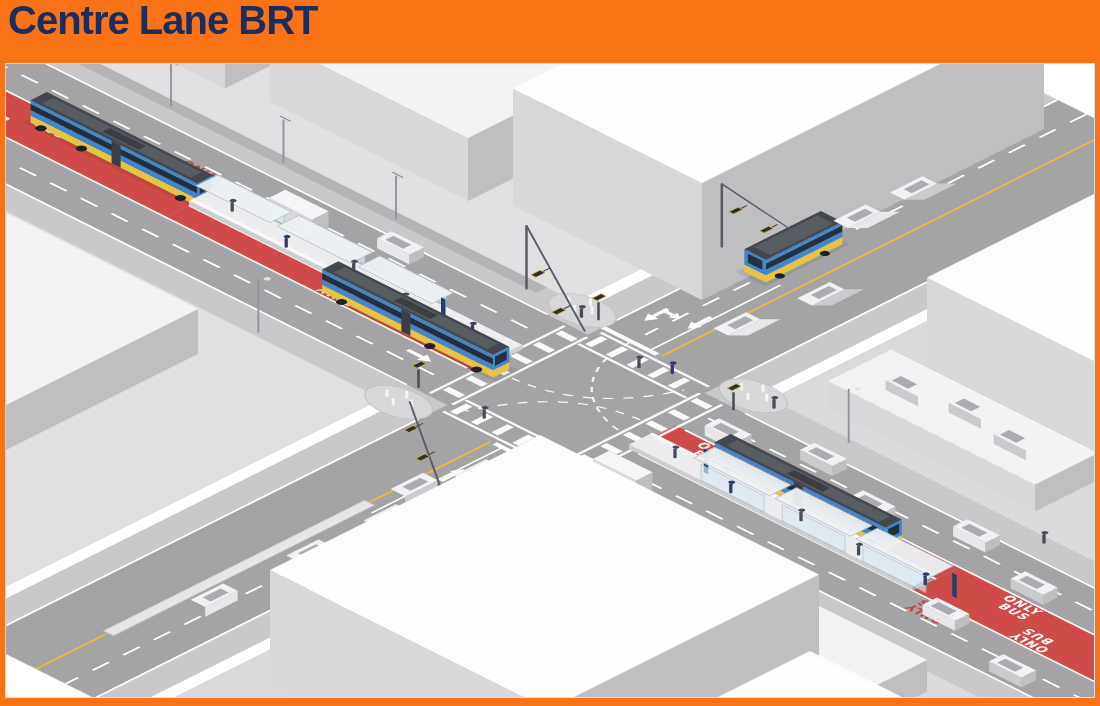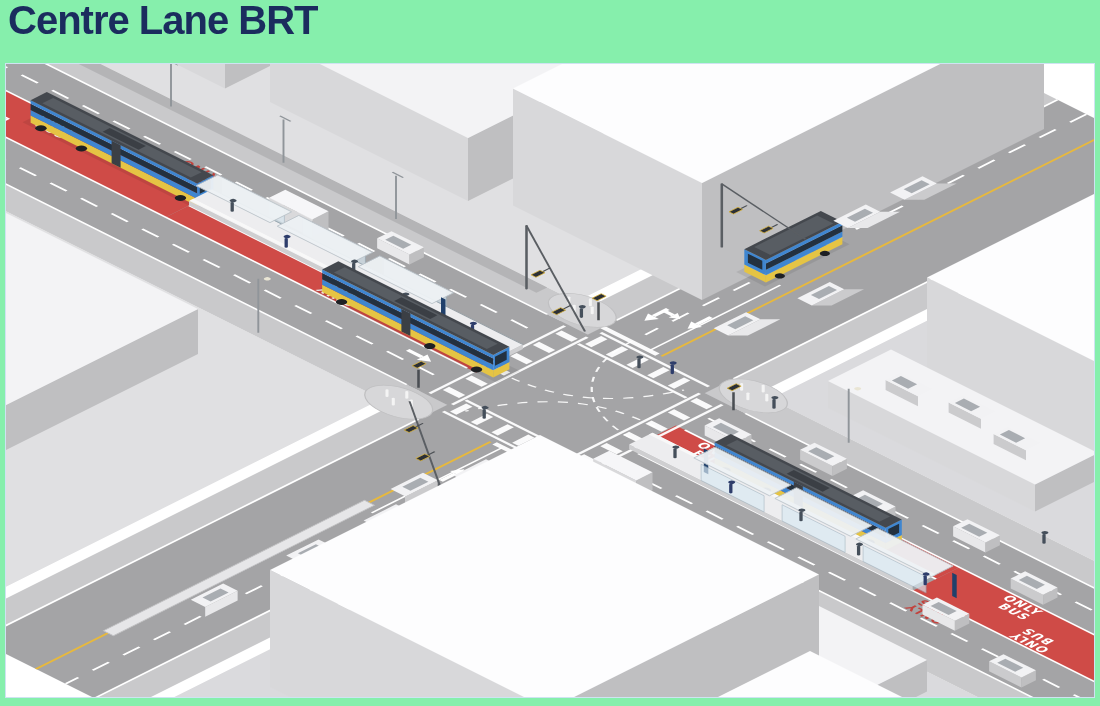--- a/index.html
+++ b/index.html
@@ -1,17 +1,17 @@
 <!DOCTYPE html>
 <html><head>
 <meta charset="utf-8">
 <style>
   html,body{margin:0;padding:0;background:#d6eaf8;width:1100px;height:706px;overflow:hidden;
     font-family:"Liberation Sans",sans-serif;}
-  .page{position:relative;width:1100px;height:706px;background:#86efac;}
+  .page{position:relative;width:1100px;height:706px;background:#f97316;}
   .page-title{position:absolute;left:8px;top:-2px;margin:0;font-size:40px;font-weight:bold;
     color:#1b2c5e;letter-spacing:-1px;font-family:"Liberation Sans",sans-serif;}
   .illustration-panel{position:absolute;left:5px;top:63px;width:1090px;height:635px;
     background:#ffffff;border:1px solid #cfe3f2;box-sizing:border-box;}
   svg{display:block;}
   
   .lot{fill:#e0e0e2;} .lot2{fill:#dadadd;}
   .sidewalk{fill:#c9c9cb;} .sidewalk-dk{fill:#b4b4b6;}
   .road{fill:#a4a4a6;}
   .redlane{fill:#cf4b47;}

